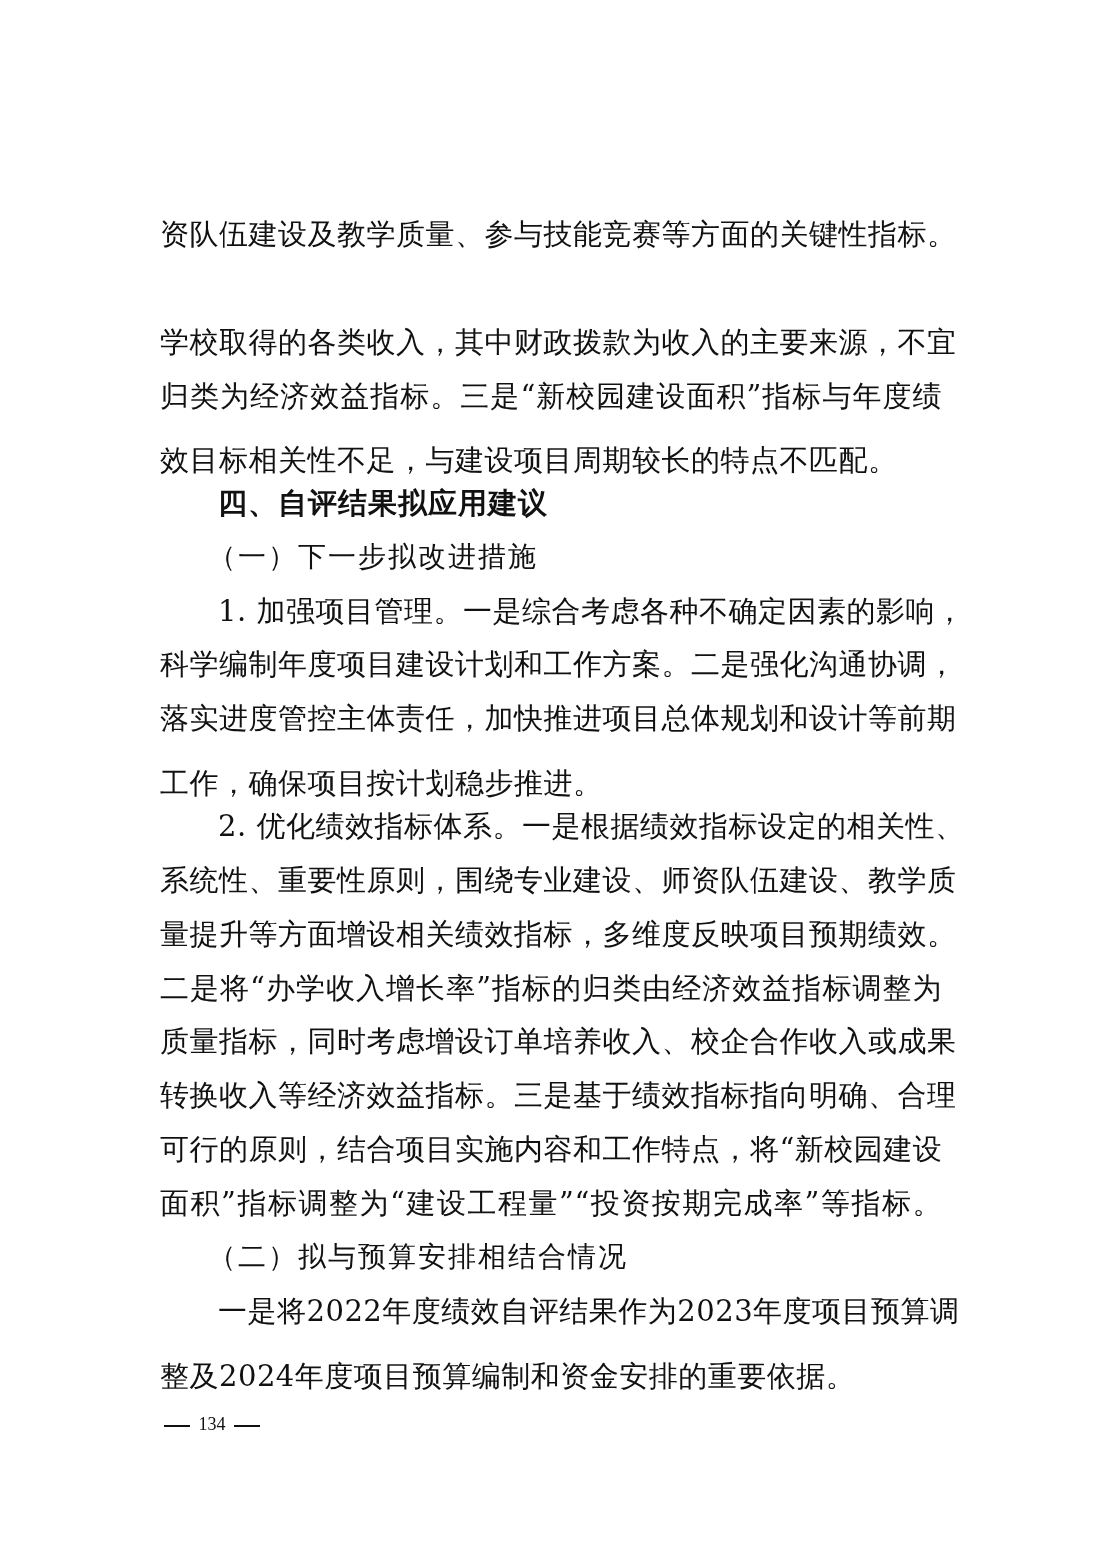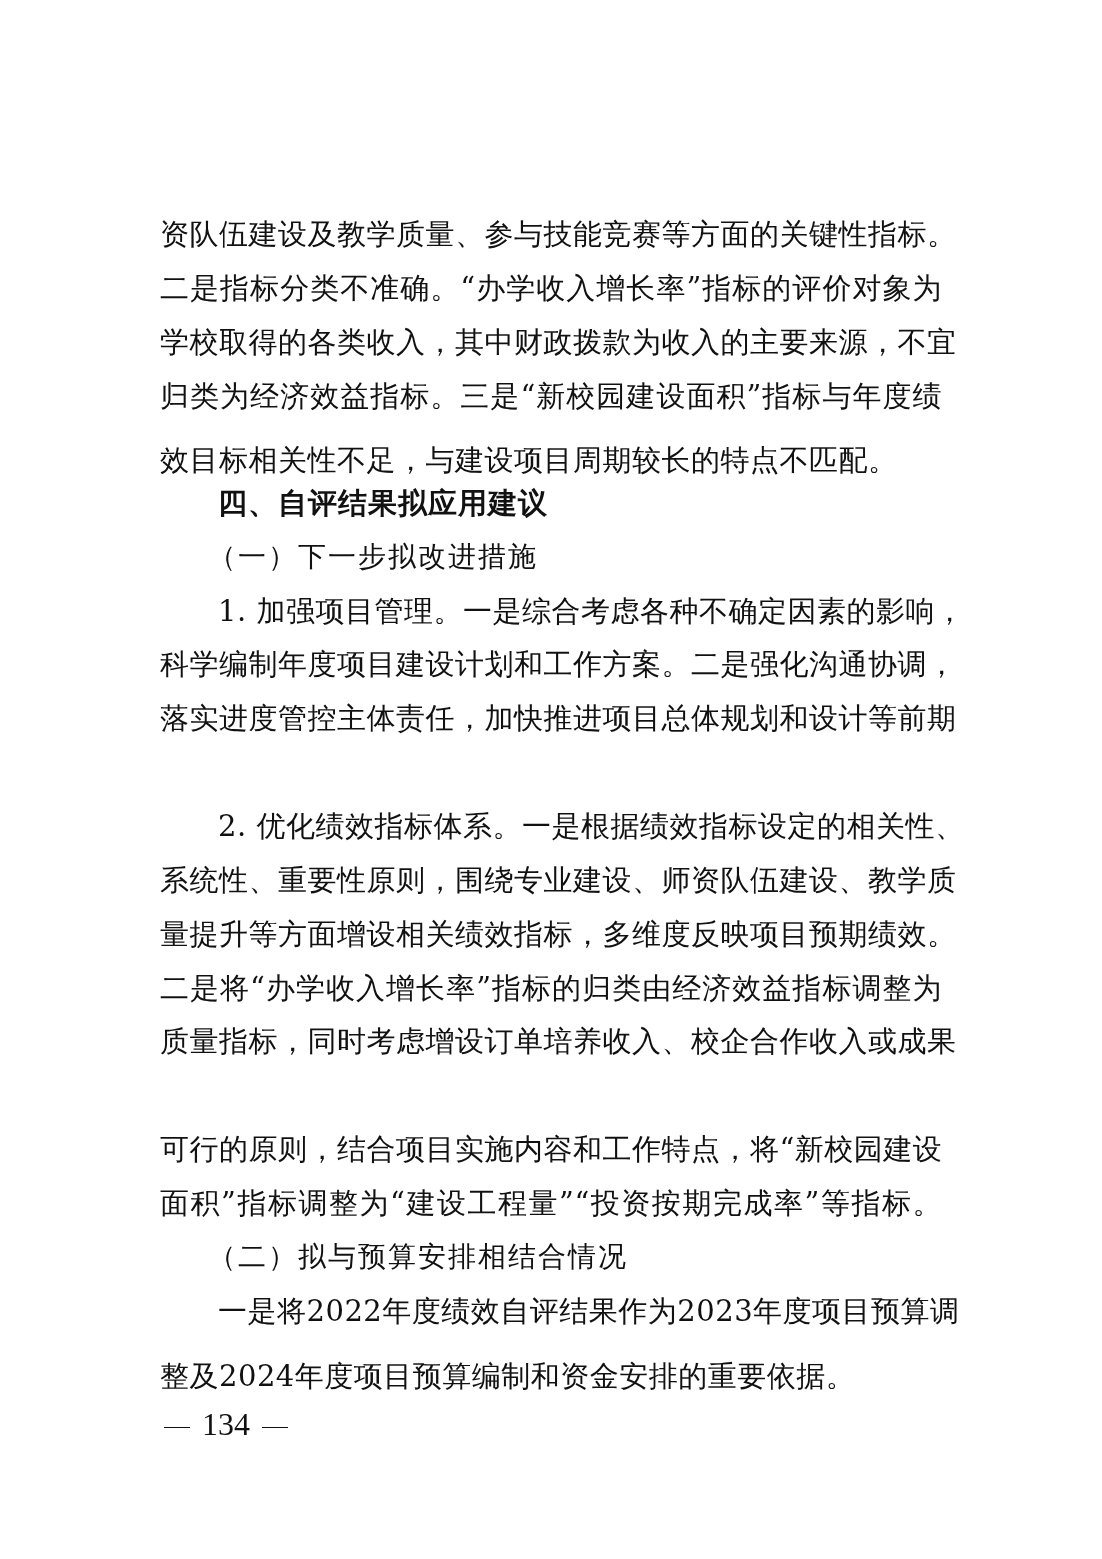--- a/index.html
+++ b/index.html
@@ -59,59 +59,60 @@
       font-size: 28px;
       line-height: 40px;
       white-space: nowrap;
       letter-spacing: 2px;
       font-family: "DejaVu Sans", "Liberation Sans", sans-serif;
     }
     .page-number {
       position: absolute;
       left: 160px;
       top: 1406px;
-      font-size: 32px;
+      font-size: 18px;
       line-height: 36px;
       white-space: nowrap;
       font-family: "Liberation Serif", "DejaVu Serif", serif;
       text-align: right;
     }
     .page-number .dash {
       display: inline-block;
       width: 26px;
       height: 1.5px;
       background: #111;
       vertical-align: middle;
       margin: 0 4px;
     }
   </style>
 </head>
 <body>
 
 <div class="page">
 
   <div class="line" style="top:214px;">资队伍建设及教学质量、参与技能竞赛等方面的关键性指标。</div>
-  <div class="line" style="top:268px;">二是指标分类不准确。“办学收入增长率”指标的评价对象为</div>
   <div class="line" style="top:322px;font-family:Liberation Serif, serif;">学校取得的各类收入，其中财政拨款为收入的主要来源，不宜</div>
   <div class="line" style="top:376px;">归类为经济效益指标。三是“新校园建设面积”指标与年度绩</div>
   <div class="line last" style="top:429px;">效目标相关性不足，与建设项目周期较长的特点不匹配。</div>
 
   <div class="heading" style="top:483px;">四、自评结果拟应用建议</div>
 
   <div class="subheading" style="top:537px;">（一）下一步拟改进措施</div>
 
   <div class="line indent" style="top:591px;">1. 加强项目管理。一是综合考虑各种不确定因素的影响，</div>
   <div class="line" style="top:644px;">科学编制年度项目建设计划和工作方案。二是强化沟通协调，</div>
   <div class="line" style="top:698px;">落实进度管控主体责任，加快推进项目总体规划和设计等前期</div>
+  <div class="line last" style="top:752px;">工作，确保项目按计划稳步推进。</div>
 
   <div class="line indent" style="top:806px;">2. 优化绩效指标体系。一是根据绩效指标设定的相关性、</div>
   <div class="line" style="top:860px;">系统性、重要性原则，围绕专业建设、师资队伍建设、教学质</div>
   <div class="line" style="top:914px;">量提升等方面增设相关绩效指标，多维度反映项目预期绩效。</div>
   <div class="line" style="top:968px;">二是将“办学收入增长率”指标的归类由经济效益指标调整为</div>
   <div class="line" style="top:1021px;">质量指标，同时考虑增设订单培养收入、校企合作收入或成果</div>
+  <div class="line" style="top:1075px;">转换收入等经济效益指标。三是基于绩效指标指向明确、合理</div>
   <div class="line" style="top:1183px;">面积”指标调整为“建设工程量”“投资按期完成率”等指标。</div>
   <div class="line" style="top:1129px;">可行的原则，结合项目实施内容和工作特点，将“新校园建设</div>
 
   <div class="subheading" style="top:1237px;">（二）拟与预算安排相结合情况</div>
 
   <div class="line indent" style="top:1291px;">一是将2022年度绩效自评结果作为2023年度项目预算调</div>
   <div class="line last" style="top:1345px;">整及2024年度项目预算编制和资金安排的重要依据。</div>
 
   <div class="page-number">
     <span class="dash"></span>

